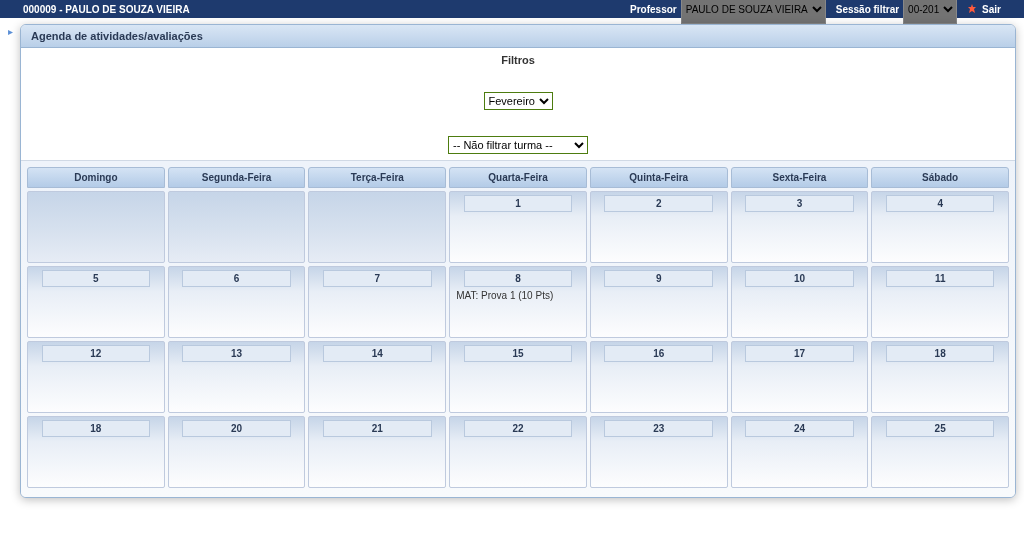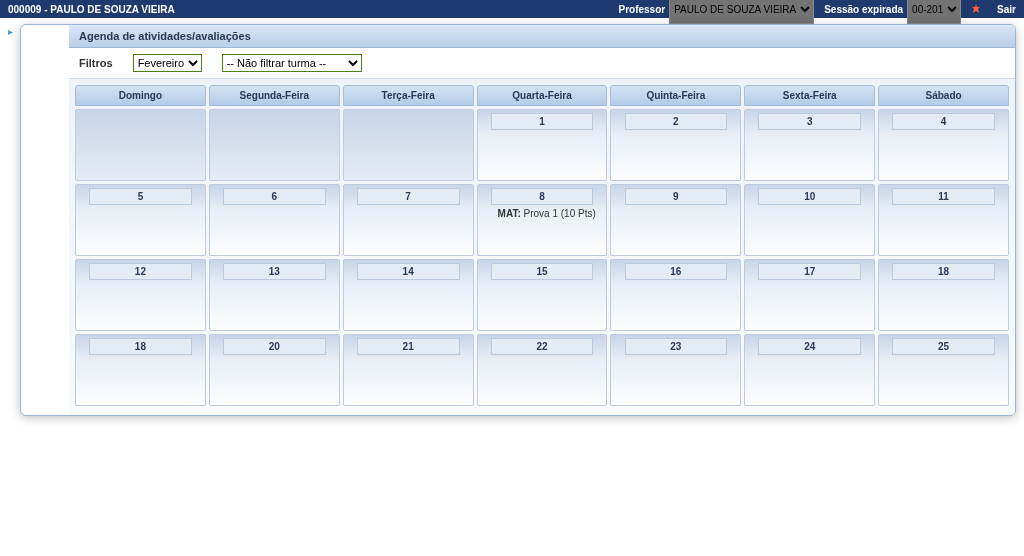--- a/index.html
+++ b/index.html
@@ -10,37 +10,37 @@
       width: 1024px;
       height: 556px;
       overflow: hidden;
     }
     .topbar {
       background: #1e3a6e;
       color: #fff;
       height: 18px;
       display: flex;
       align-items: center;
-      padding: 0 8px;
+      padding: 0 23px;
       font-size: 10px;
       font-weight: bold;
     }
     .topbar .title { flex: 1; }
     .topbar .label { margin-right: 4px; font-weight: bold; }
     .topbar select {
       font-size: 10px;
       height: 30px;
       margin-right: 10px;
       background: #737373;
       border: 1px solid #888;
     }
     .topbar .exit {
       display: flex;
       align-items: center;
-      gap: 16px;
+      gap: 5px;
       cursor: pointer;
     }
     .topbar .exit svg { width: 10px; height: 10px; }
 
     .page-wrap {
       position: relative;
       margin: 6px 8px;
     }
     .arrow-icon {
       position: absolute;
@@ -49,36 +49,36 @@
       color: #5b8fd6;
       font-size: 10px;
     }
     .panel {
       margin-left: 12px;
       border: 1px solid #9ab5d3;
       border-radius: 6px;
       overflow: hidden;
       background: #fff;
       box-shadow: 0 2px 10px rgba(0,0,0,0.25);
-      padding-left: 48px;
     }
     .panel-header {
       background: linear-gradient(#d9e6f5, #b9cfe8);
       color: #2a3a55;
       font-weight: bold;
       padding: 5px 10px;
       font-size: 11px;
       border-bottom: 1px solid #9ab5d3;
     }
     .filters {
       padding: 6px 10px;
       display: flex;
       align-items: center;
-      gap: 20px;
+      gap: 26px;
       border-bottom: 1px solid #d0d9e5;
+      flex-direction: column;
     }
     .filters .flabel { font-weight: bold; color: #333; }
     .filters select {
       font-size: 11px;
       border: 1px solid #4d7c0f;
       background: #fff;
       height: 18px;
     }
     .viewmode {
       padding: 6px 10px;
@@ -137,32 +137,32 @@
       margin: 0 auto 3px auto;
       width: 85%;
       font-size: 10px;
     }
     .event {
       font-size: 10px;
       color: #333;
       line-height: 1.25;
       padding: 0 2px;
     }
-    .event b { font-weight: bold; margin-left: 14px; }
+    .event b { font-weight: normal; }
   </style>
 </head>
 <body>
 
 <div class="topbar">
   <span class="title">000009 - PAULO DE SOUZA VIEIRA</span>
   <span class="label">Professor</span>
   <select>
     <option>PAULO DE SOUZA VIEIRA</option>
   </select>
-  <span class="label">Sessão expirada</span>
+  <span class="label">Sessão filtrar</span>
   <select>
     <option>00-201</option>
   </select>
   <span class="exit">
     <svg viewBox="0 0 10 10">
         <path d="M5 0 L6 3 L9 3 L7 5 L8 9 L5 7 L2 9 L3 5 L1 3 L4 3 Z" fill="#ff5a3c"></path>
       </svg>
     <span>Sair</span>
   </span>
 </div>

